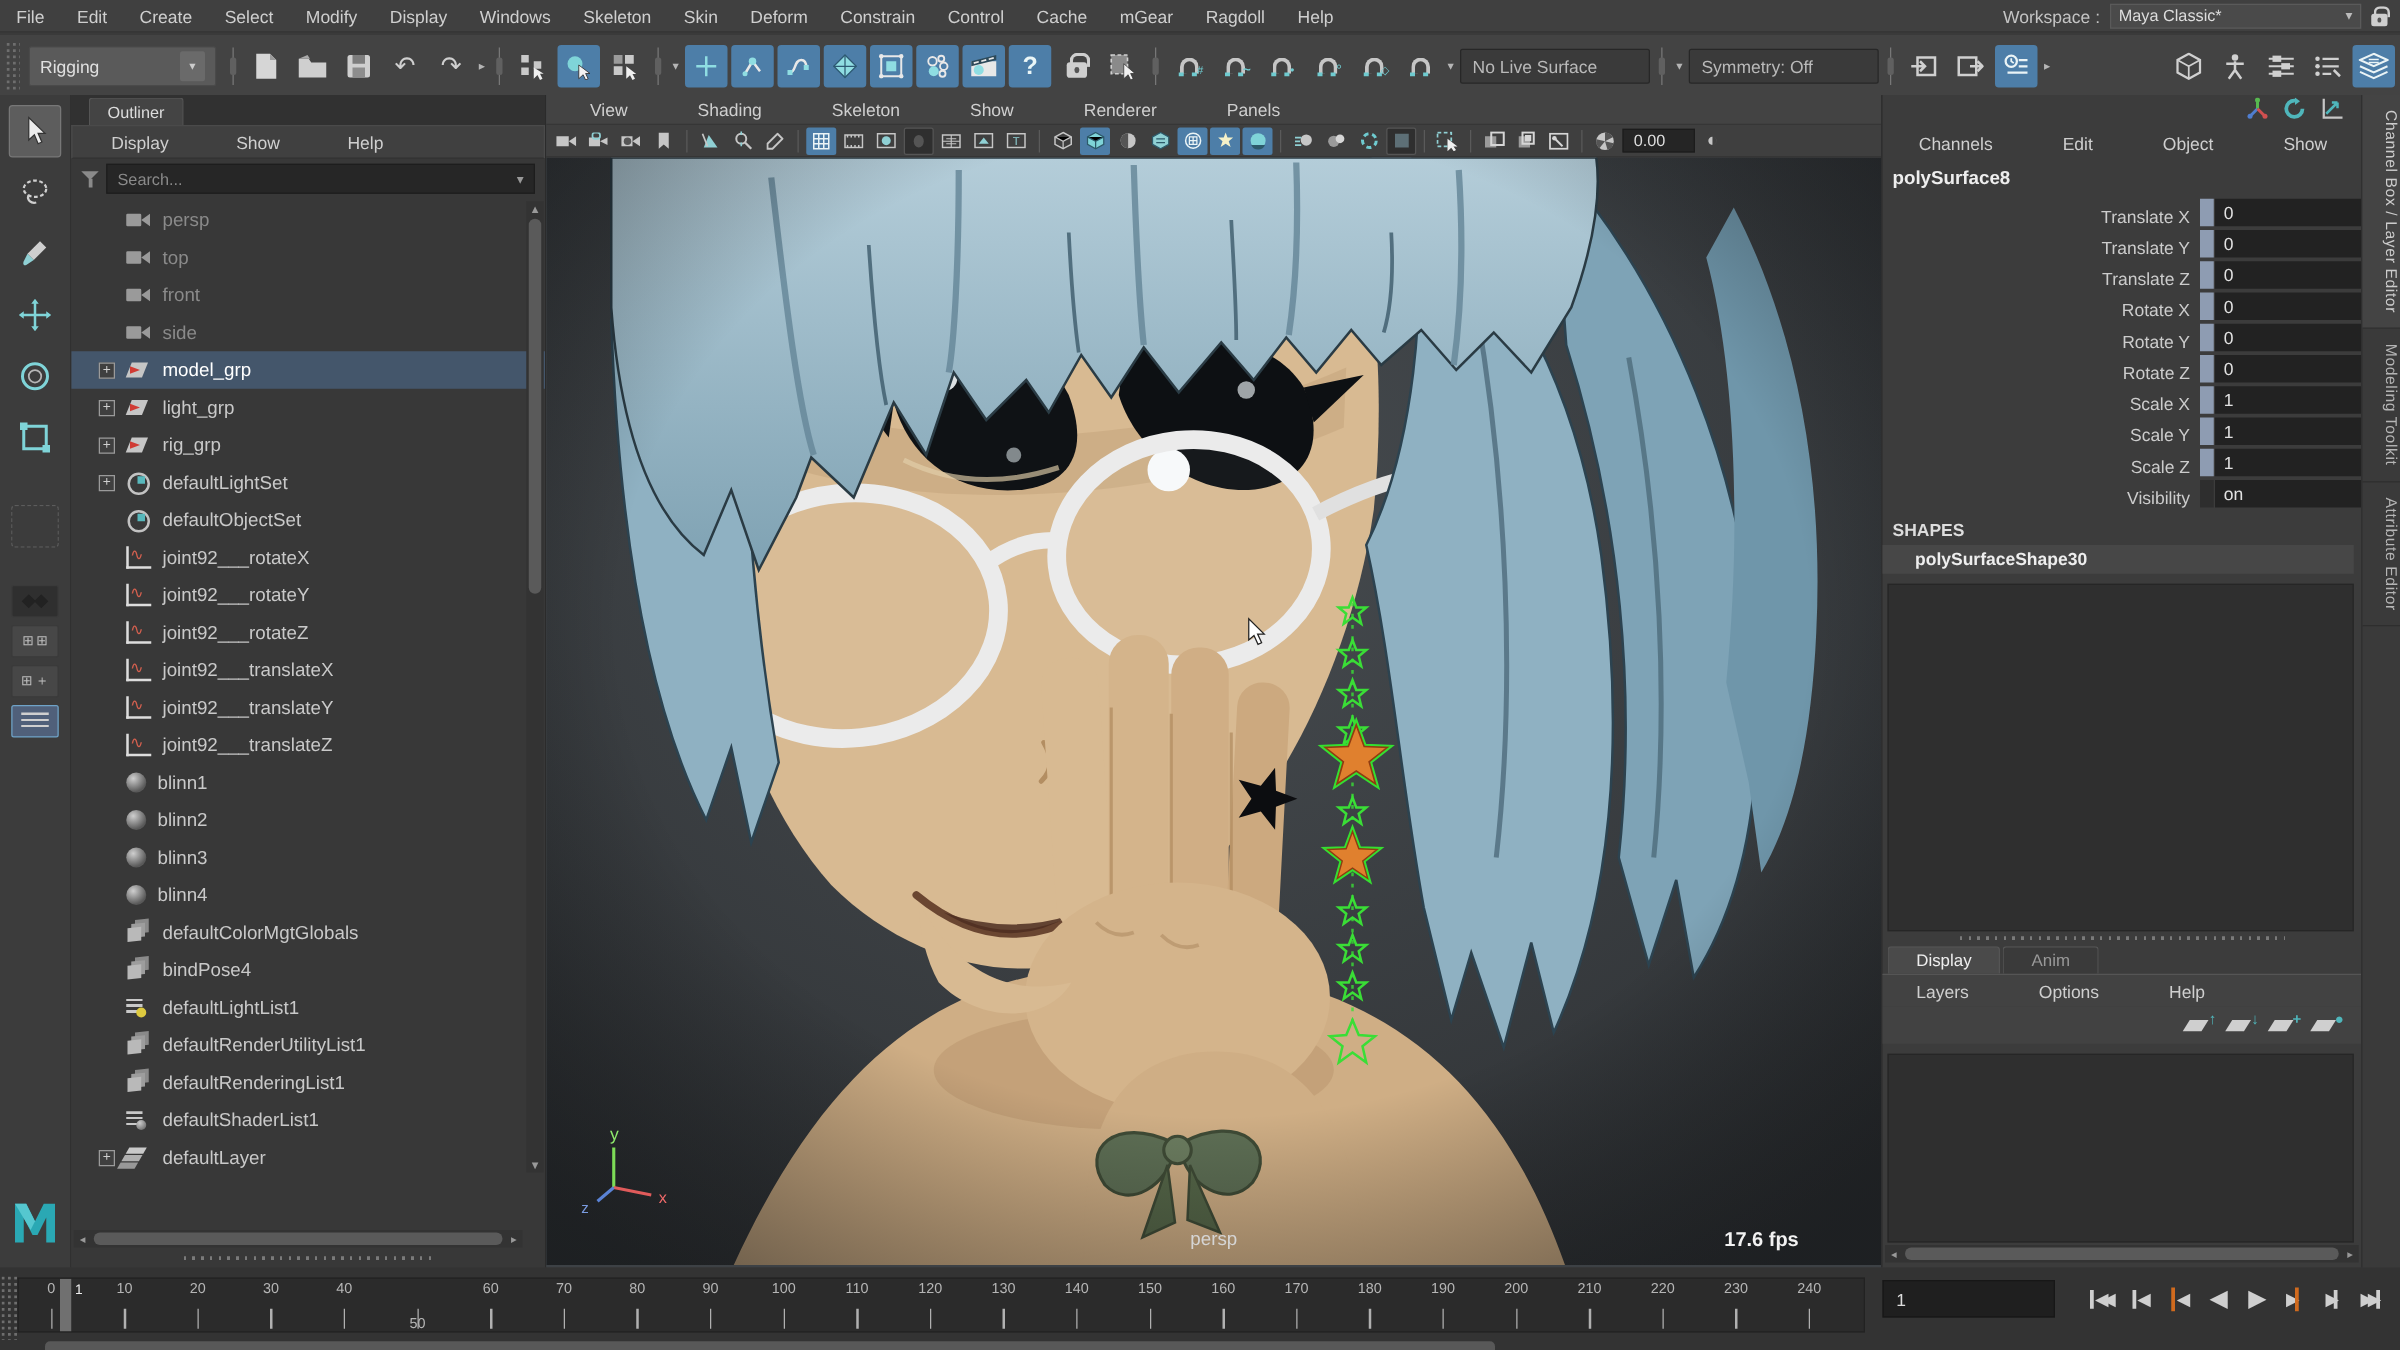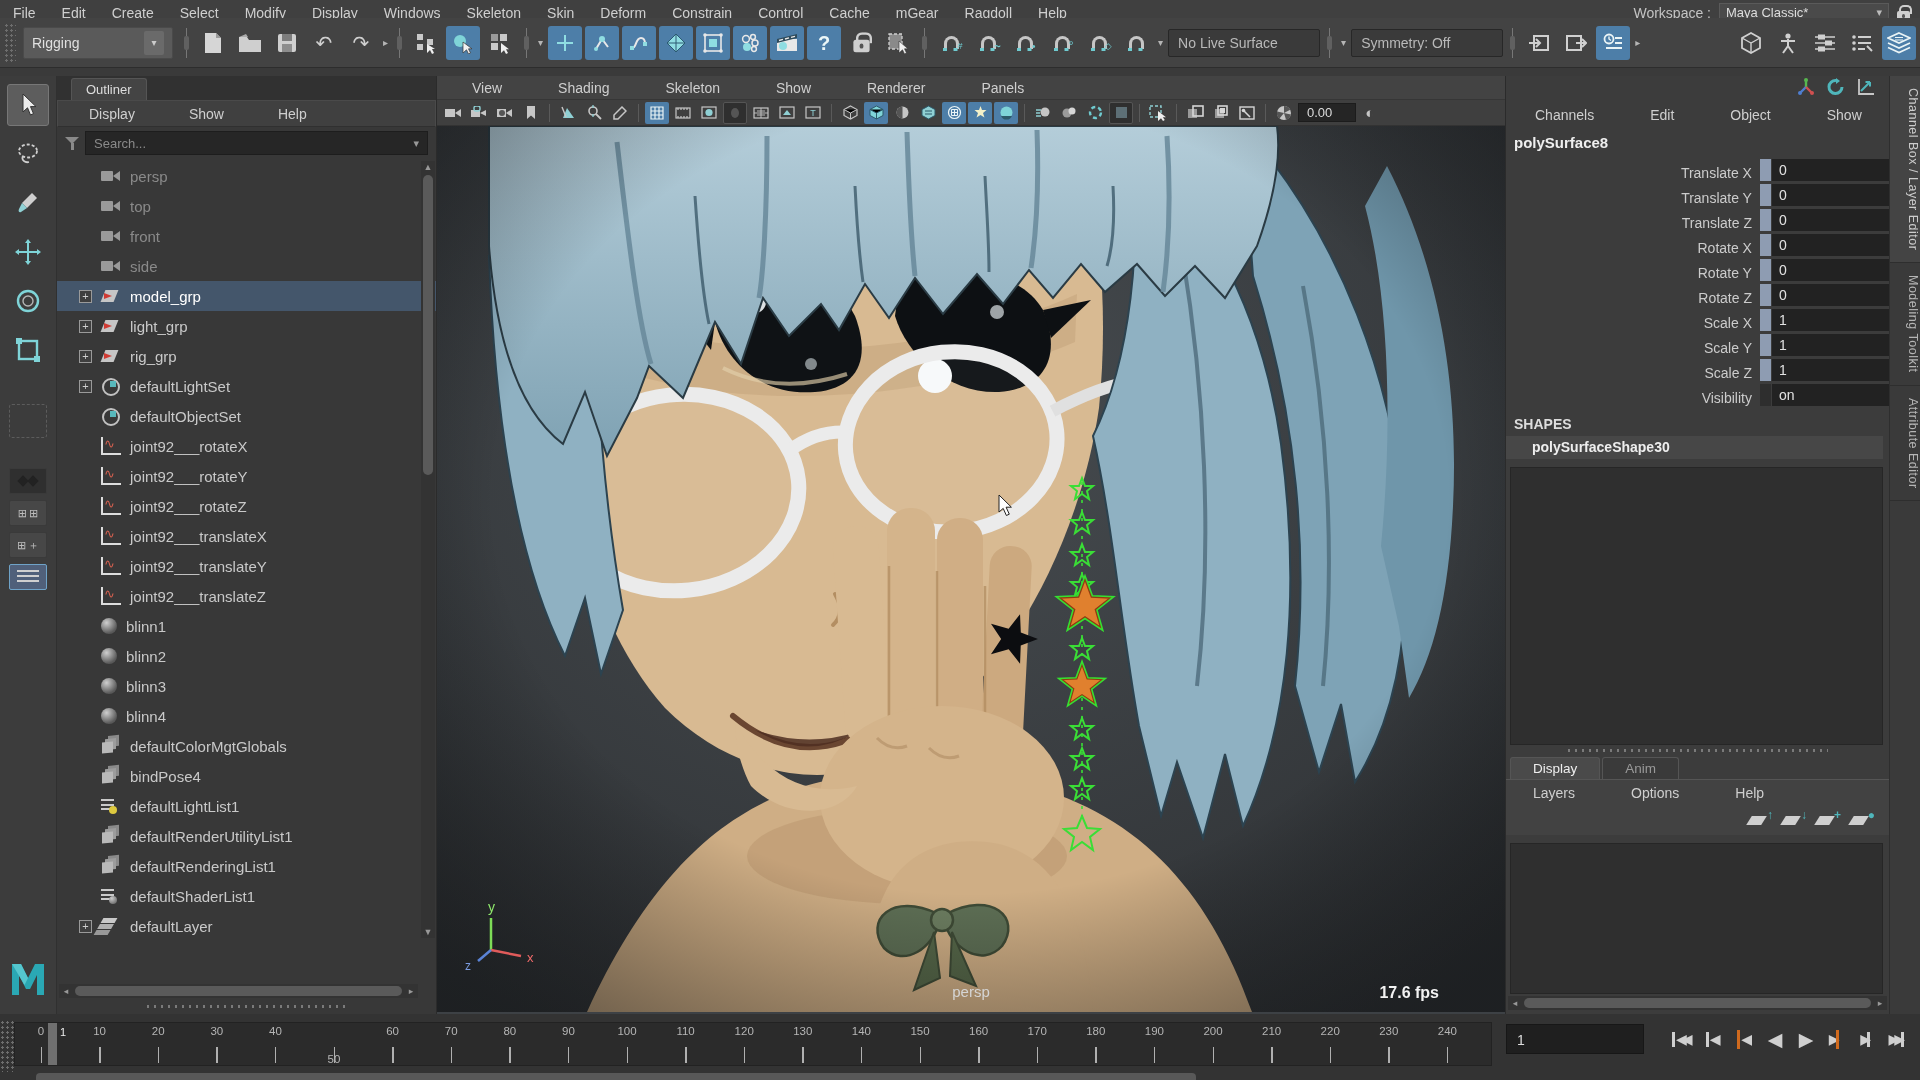--- a/index.html
+++ b/index.html
@@ -3,28 +3,28 @@
 <meta charset="utf-8">
 <style>
   html,body{margin:0;padding:0;background:#2b2b2b;}
   *{box-sizing:border-box;font-family:"Liberation Sans",sans-serif;-webkit-user-select:none;user-select:none;}
   #app{position:relative;width:1920px;height:1080px;background:#3a3a3a;overflow:hidden;color:#c8c8c8;}
 
   
   #menubar{position:absolute;left:0;top:0;width:1920px;height:26px;background:#404040;display:flex;align-items:center;font-size:14px;border-bottom:1px solid #333;}
   .menu-item{padding:0 13px;color:#cfcfcf;line-height:26px;cursor:default;}
   #workspace{margin-left:auto;display:flex;align-items:center;gap:8px;padding-right:10px;color:#c4c4c4;}
-  .ws-select{width:170px;height:20px;background:#4a4a4a;border:1px solid #5a5a5a;display:flex;align-items:center;padding:0 6px;color:#ddd;font-size:13px;}
+  .ws-select{width:201px;height:20px;background:#4a4a4a;border:1px solid #5a5a5a;display:flex;align-items:center;padding:0 6px;color:#ddd;font-size:13px;}
   .ws-select .car{margin-left:auto;color:#bbb;font-size:11px;}
   .lock-ico{width:13px;height:10px;background:#cfcfcf;border-radius:2px;position:relative;margin-top:6px;}
   .lock-ico:before{content:"";position:absolute;left:2px;top:-6px;width:9px;height:7px;border:2px solid #cfcfcf;border-bottom:none;border-radius:5px 5px 0 0;}
   .lock-ico:after{content:"";position:absolute;left:5px;top:3px;width:3px;height:4px;background:#555;border-radius:2px;}
 
   
-  #toolbar{position:absolute;left:0;top:18px;width:1920px;height:50px;background:#434343;border-bottom:1px solid #2d2d2d;display:flex;align-items:center;padding:0 4px;gap:3px;}
+  #toolbar{position:absolute;left:0;top:28px;width:1920px;height:50px;background:#434343;border-bottom:1px solid #2d2d2d;display:flex;align-items:center;padding:0 4px;gap:3px;}
   .grip{width:12px;height:40px;background-image:radial-gradient(#6e6e6e 1.1px,transparent 1.2px);background-size:5px 5px;flex:none;}
   .menuset{width:150px;height:32px;background:#5a5a5a;border:1px solid #4a4a4a;border-radius:2px;display:flex;align-items:center;padding:0 8px;margin:0 4px;font-size:14px;color:#e0e0e0;}
   .menuset .car{margin-left:auto;width:20px;height:24px;background:#6a6a6a;border-radius:2px;color:#ccc;font-size:10px;display:flex;align-items:center;justify-content:center;}
   .vsep{width:3px;height:30px;margin:0 5px;background:linear-gradient(#777,#777) center/1px 100% no-repeat;position:relative;flex:none;}
   .vsep:before{content:"";position:absolute;left:-1px;top:8px;width:5px;height:14px;background:#606060;border-radius:2px;}
   .tbtn{width:34px;height:34px;border-radius:3px;display:flex;align-items:center;justify-content:center;flex:none;position:relative;color:#c8c8c8;}
   .tbtn.blue{background:#4d7ea8;}
   .tbtn.active{background:#4d7ea8;}
   .tbtn svg{display:block;}
   .glyph20{font-size:20px;color:#cfcfcf;line-height:1;}

